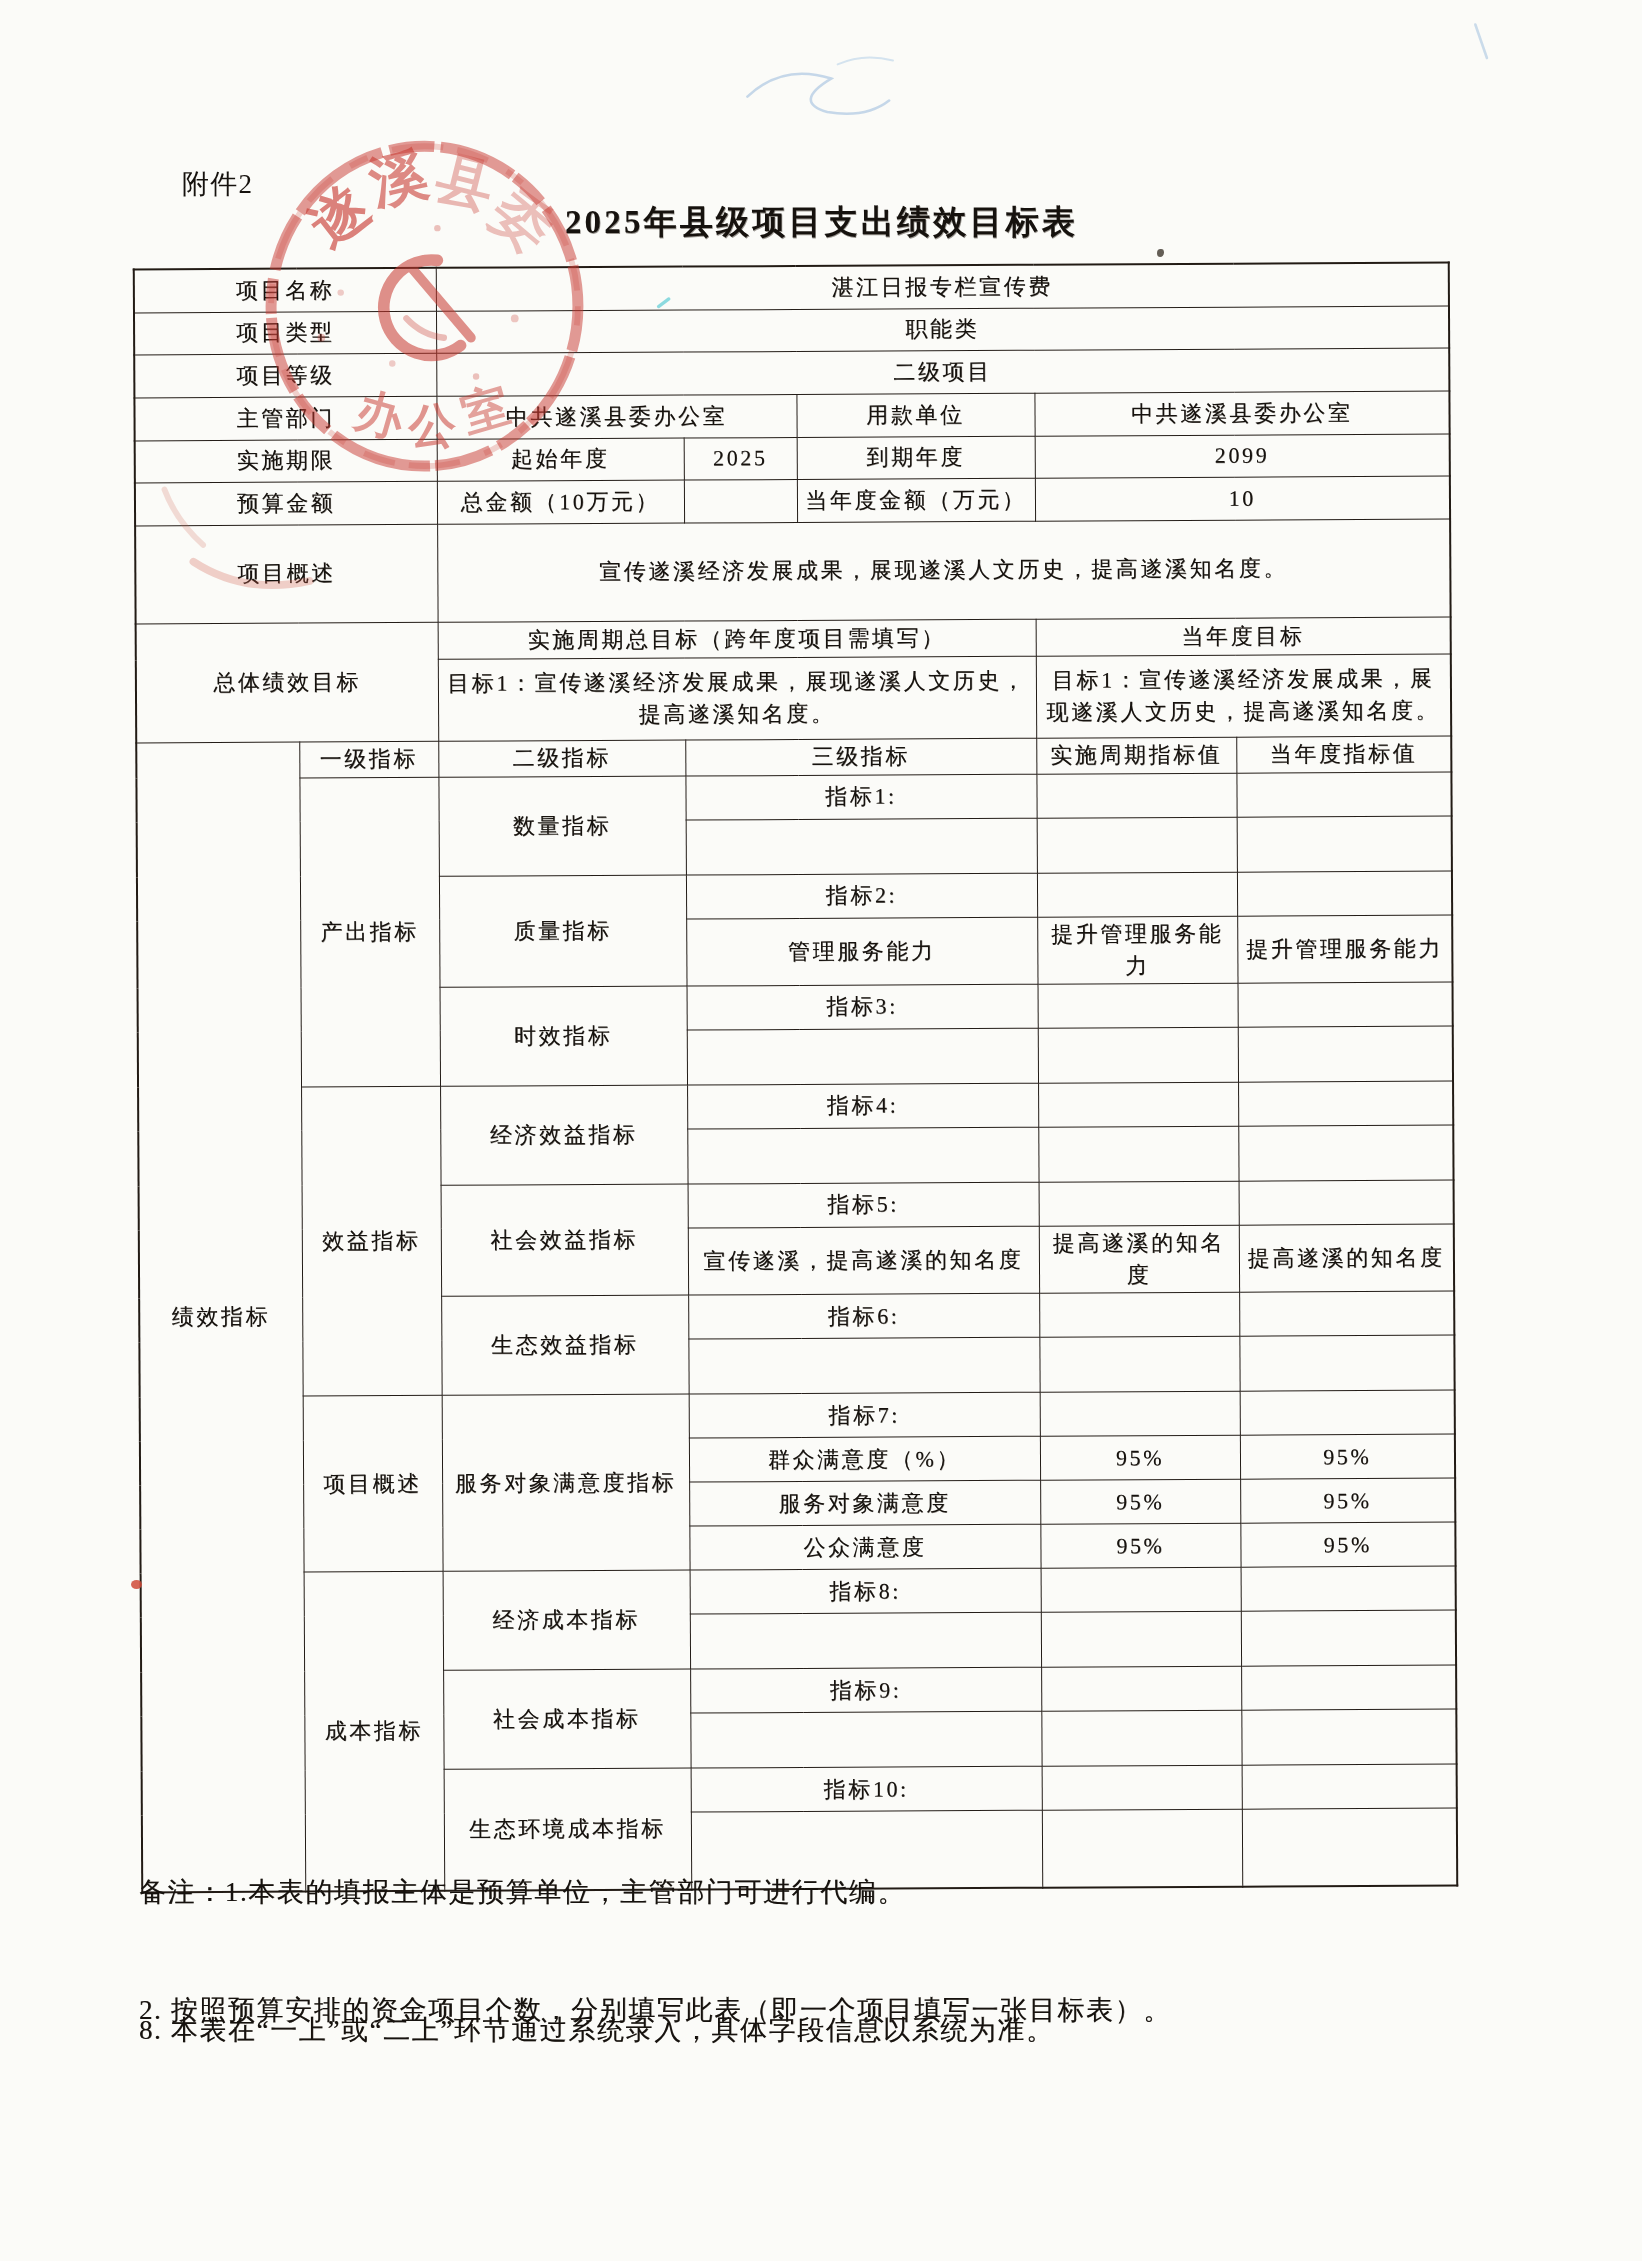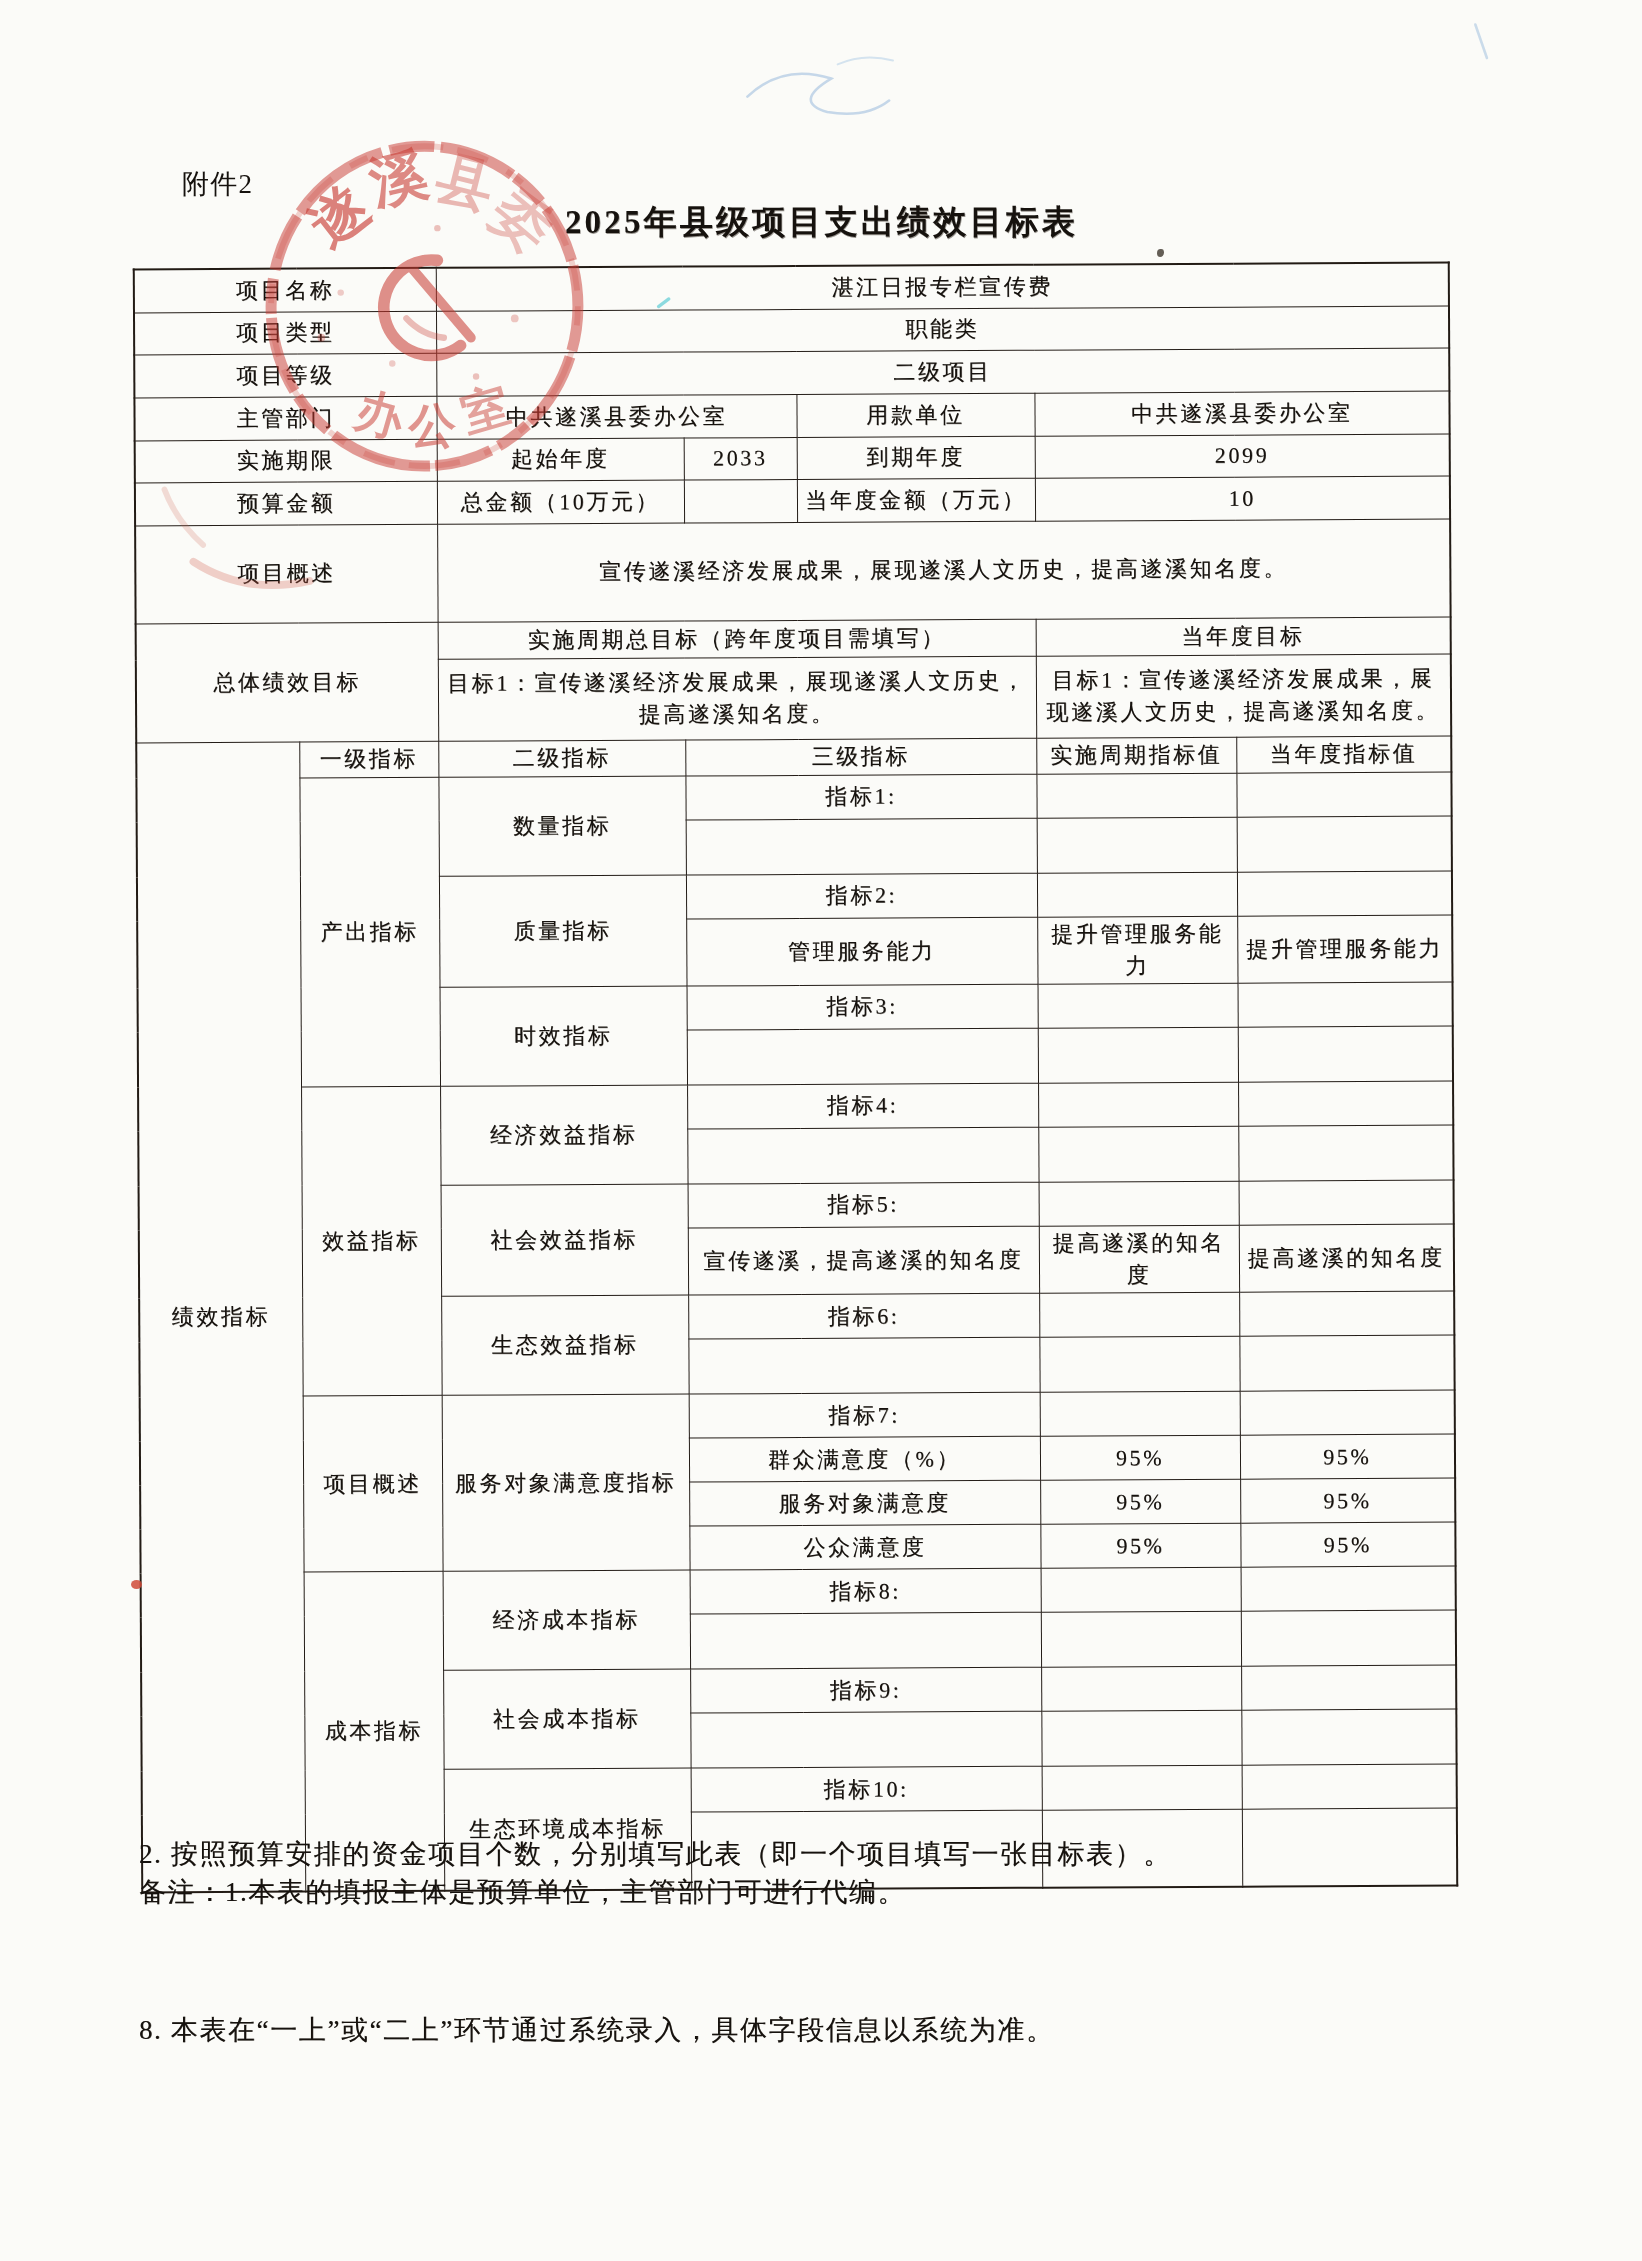--- a/index.html
+++ b/index.html
@@ -95,21 +95,21 @@
     </tr>
     <tr style="height:43px">
       <td colspan="2" class="lb">主管部门</td>
       <td colspan="2">中共遂溪县委办公室</td>
       <td class="lb">用款单位</td>
       <td colspan="2">中共遂溪县委办公室</td>
     </tr>
     <tr style="height:42px">
       <td colspan="2" class="lb">实施期限</td>
       <td class="lb">起始年度</td>
-      <td class="nm">2033</td>
+      <td class="nm">2025</td>
       <td class="lb">到期年度</td>
       <td colspan="2" class="nm">2099</td>
     </tr>
     <tr style="height:43px">
       <td colspan="2" class="lb">预算金额</td>
       <td>总金额（10万元）</td>
       <td></td>
       <td>当年度金额（万元）</td>
       <td colspan="2" class="nm">10</td>
     </tr>
@@ -261,21 +261,21 @@
     </tr>
     <tr style="height:77px">
       <td colspan="2"></td>
       <td></td>
       <td></td>
     </tr>
   </tbody>
     </table>
 
   <div class="note" style="top:1852px">备注：1.本表的填报主体是预算单位，主管部门可进行代编。</div>
-  <div class="note" style="top:1814px">2.  按照预算安排的资金项目个数，分别填写此表（即一个项目填写一张目标表）。</div>
+  <div class="note" style="top:1970px">2.  按照预算安排的资金项目个数，分别填写此表（即一个项目填写一张目标表）。</div>
   <div class="note" style="top:1990px">8.  本表在“一上”或“二上”环节通过系统录入，具体字段信息以系统为准。</div>
 
   <svg class="stamp-svg" width="361" height="361" viewBox="0 0 560 560">
     <g fill="none" stroke="#c8382f">
       <ellipse cx="280" cy="281" rx="238" ry="248" stroke-width="17" opacity="0.5" stroke-dasharray="70 10 120 6 55 14 90 8 160 12"></ellipse>
       <ellipse cx="280" cy="281" rx="238" ry="248" stroke-width="9" opacity="0.22" stroke-dasharray="30 40 80 22 50 34"></ellipse>
     </g>
     <g font-family="'Liberation Serif','DejaVu Serif',serif" font-weight="bold" fill="#c8382f" font-size="88" text-anchor="middle">
       <text x="166" y="165" transform="rotate(-38 166 165)" opacity="0.62">遂</text>
       <text x="246" y="112" transform="rotate(-13 246 112)" opacity="0.58">溪</text>

